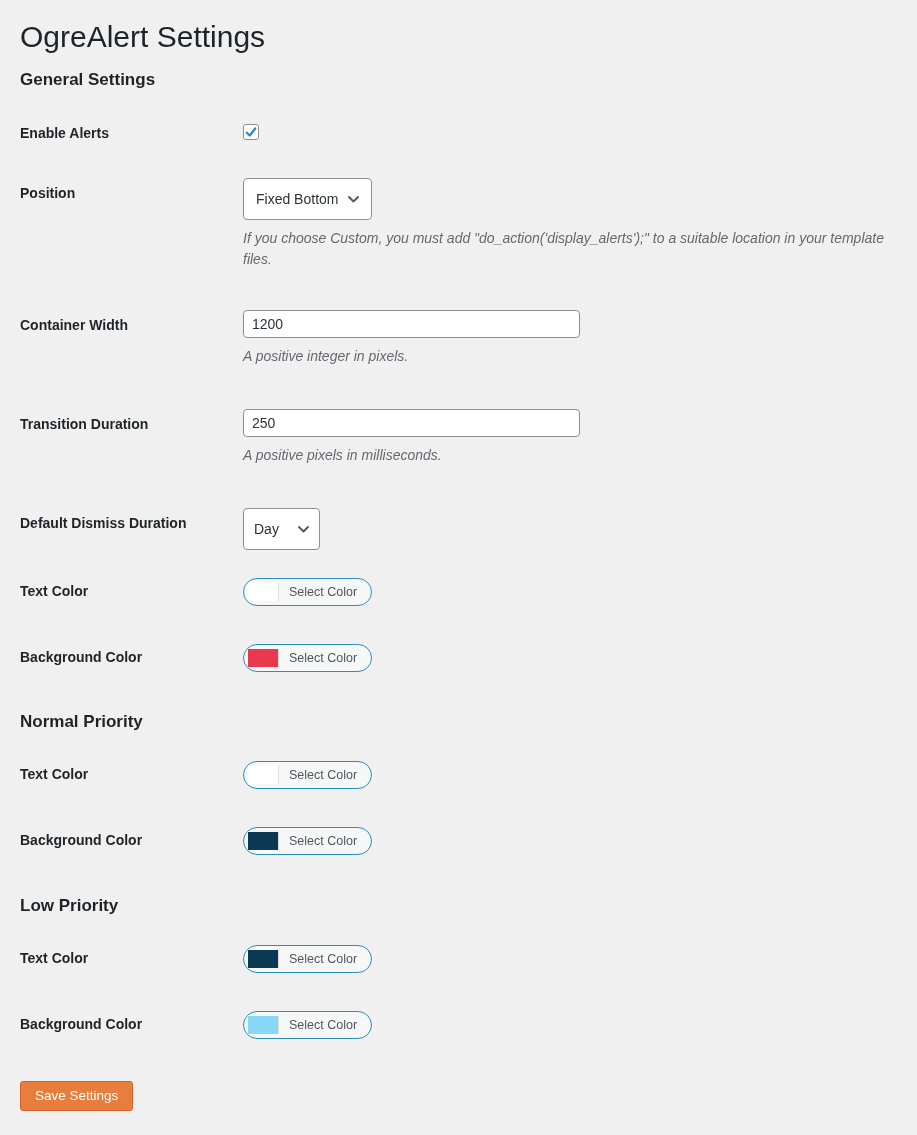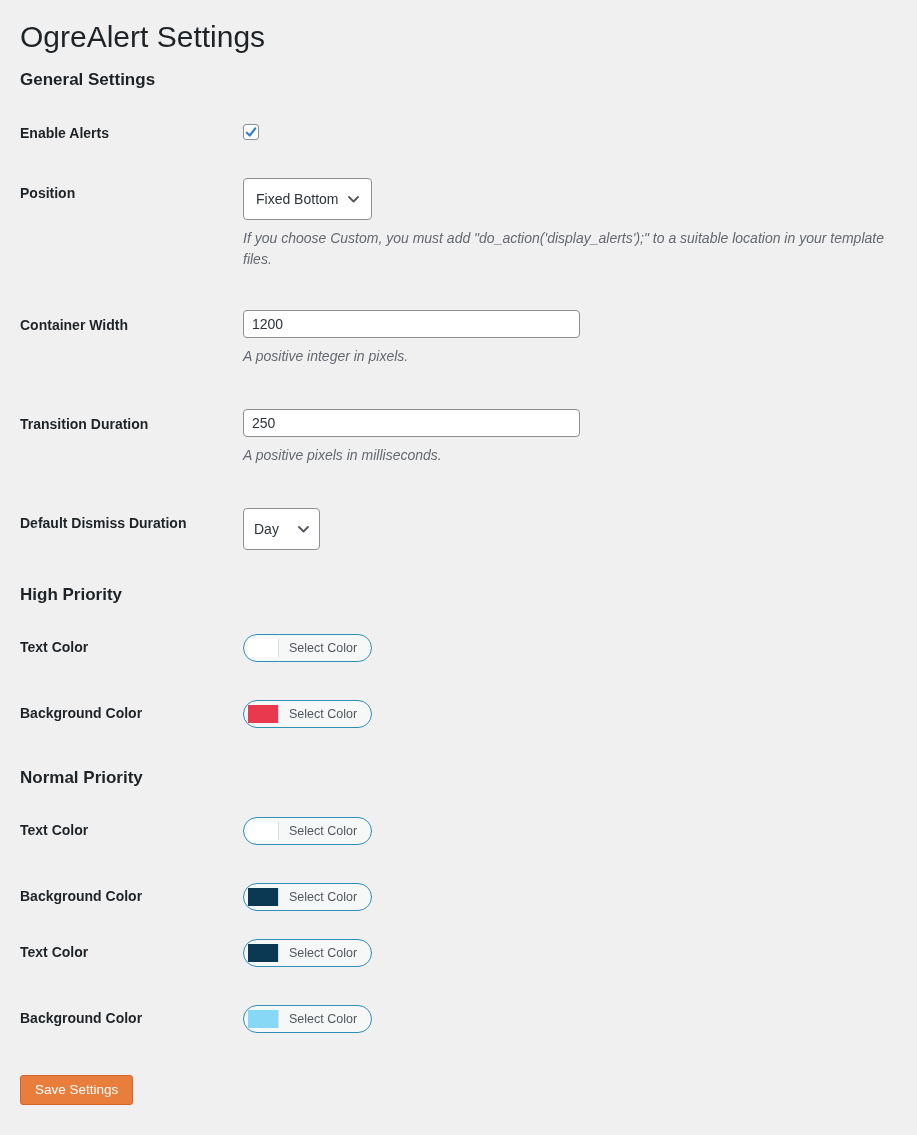--- a/index.html
+++ b/index.html
@@ -156,21 +156,20 @@
     <div class="row-control">
       <div class="select narrow" role="listbox">
         <span>Day</span>
         <svg width="11" height="7" viewBox="0 0 11 7">
           <path d="M1 1 L5.5 5.5 L10 1" fill="none" stroke="#50575e" stroke-width="1.8" stroke-linecap="round" stroke-linejoin="round"></path>
         </svg>
       </div>
     </div>
   </div>
 
-  <h2 class="section-heading mt34">High Priority</h2>
 
   <div class="row mt28">
     <div class="row-label pad4">Text Color</div>
     <div class="row-control">
       <button class="color-button">
         <span class="swatch" style="background: rgb(255, 255, 255);"></span>
         <span class="color-button-label">Select Color</span>
       </button>
     </div>
   </div>
@@ -200,20 +199,21 @@
   <div class="row mt38">
     <div class="row-label pad4">Background Color</div>
     <div class="row-control">
       <button class="color-button">
         <span class="swatch" style="background: rgb(11, 57, 84);"></span>
         <span class="color-button-label">Select Color</span>
       </button>
     </div>
   </div>
 
+  <h2 class="section-heading mt40">Low Priority</h2>
 
   <div class="row mt28">
     <div class="row-label pad4">Text Color</div>
     <div class="row-control">
       <button class="color-button">
         <span class="swatch" style="background: rgb(11, 57, 84);"></span>
         <span class="color-button-label">Select Color</span>
       </button>
     </div>
   </div>

